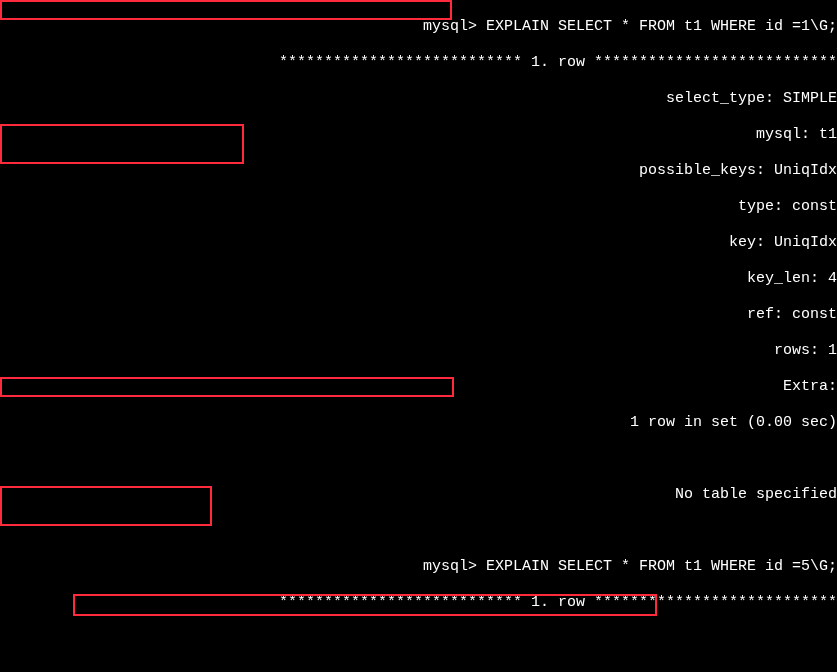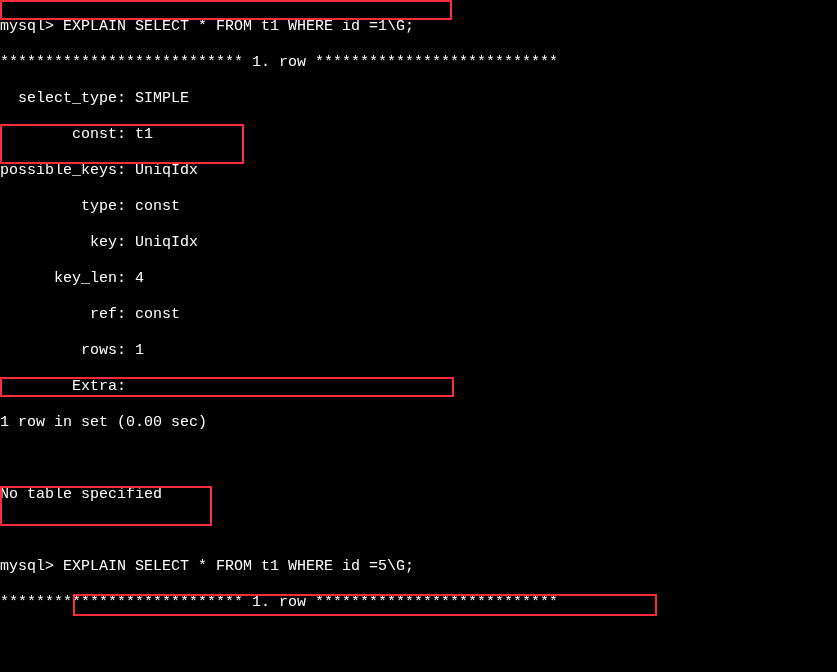--- a/index.html
+++ b/index.html
@@ -15,36 +15,37 @@
     overflow: hidden;
   }
   .terminal {
     position: relative;
     padding: 0;
     white-space: pre;
   }
   .line {
     display: block;
     height: 18px;
+    text-align: right;
   }
   .hl {
     position: absolute;
     border: 2px solid #ff2a3c;
     box-sizing: border-box;
     pointer-events: none;
   }
 </style>
 </head>
 <body>
 
 <div class="terminal">
 <span class="line"><span>mysql&gt;</span> <span>EXPLAIN SELECT * FROM t1 WHERE id =1\G</span><span>;</span></span>
 <span class="line">*************************** 1. row ***************************</span>
 <span class="line"><span>  select_type:</span><span> SIMPLE</span></span>
-<span class="line"><span>        const:</span><span> t1</span></span>
+<span class="line"><span>        mysql:</span><span> t1</span></span>
 <span class="line"><span>possible_keys:</span><span> UniqIdx</span></span>
 <span class="line"><span>         type:</span><span> const</span></span>
 <span class="line"><span>          key:</span><span> UniqIdx</span></span>
 <span class="line"><span>      key_len:</span><span> 4</span></span>
 <span class="line"><span>          ref:</span><span> const</span></span>
 <span class="line"><span>         rows:</span><span> 1</span></span>
 <span class="line"><span>        Extra:</span><span></span></span>
 <span class="line">1 row in set (0.00 sec)</span>
 <span class="line"></span>
 <span class="line">No table specified</span>

